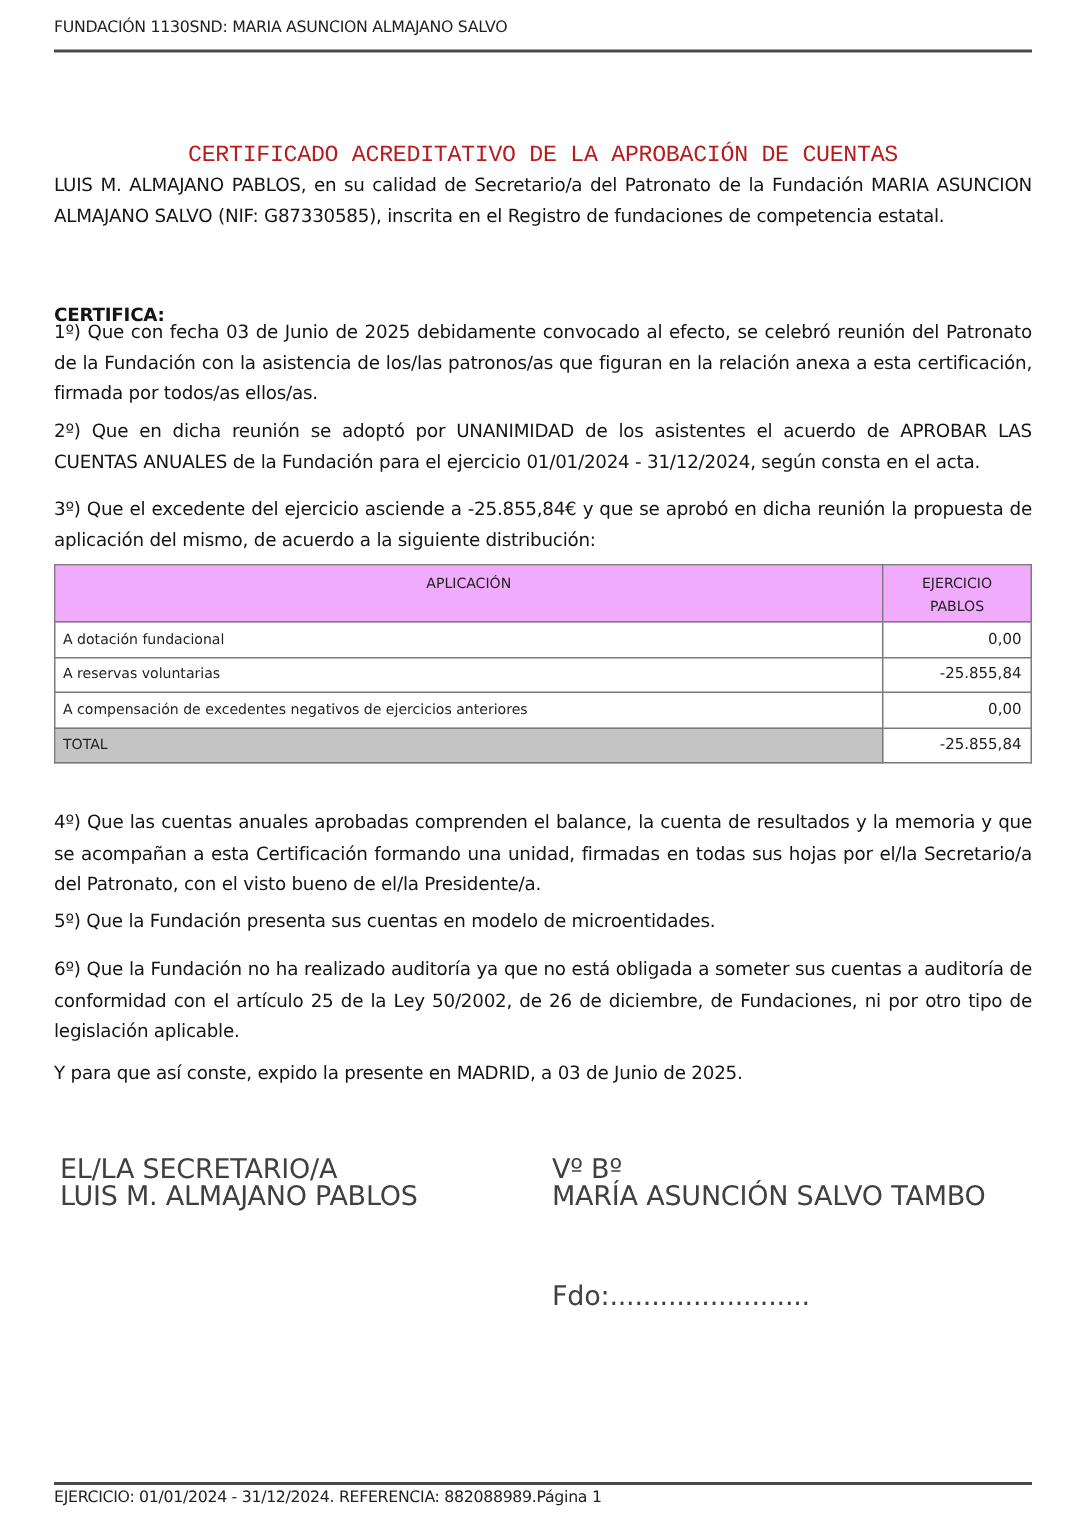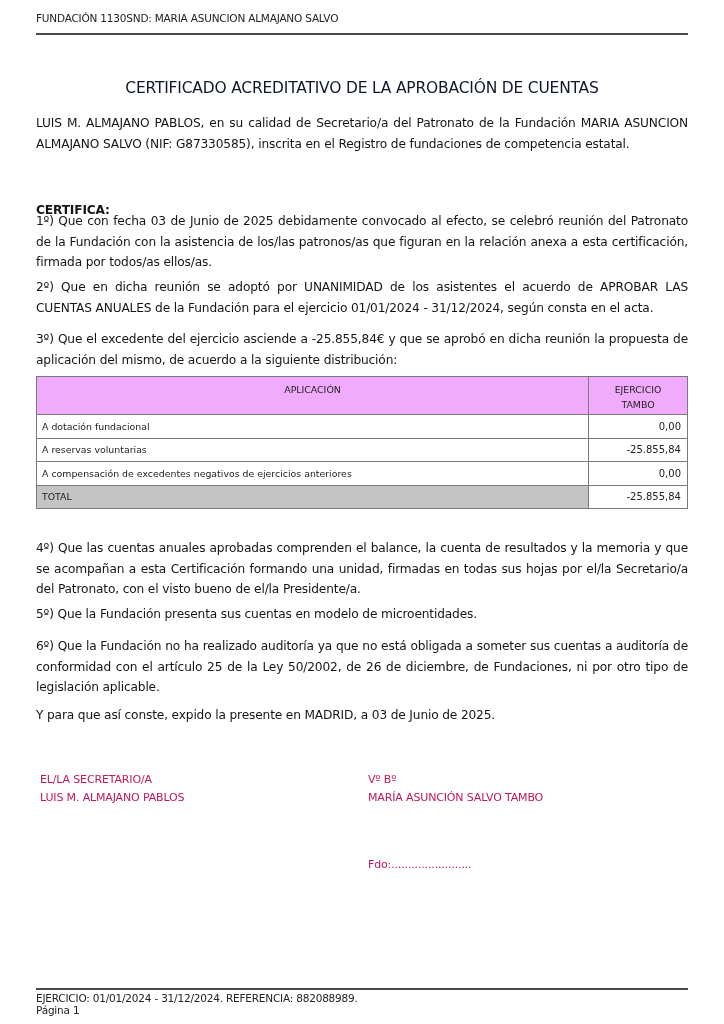--- a/index.html
+++ b/index.html
@@ -13,23 +13,24 @@
     .page-header {
       position: absolute; left: 36px; top: 12px; width: 652px;
       font-size: 10.5px; color: #222;
       letter-spacing: -0.2px;
     }
     .header-rule {
       position: absolute; left: 36px; top: 33px; width: 652px; height: 2px;
       background: #4a4a4a;
     }
     .doc-title {
-      position: absolute; left: 36px; top: 79px; width: 652px;
-      text-align: center; font-size: 15.5px; color: #0f172a;
+      position: absolute; left: 36px; top: 94px; width: 652px;
+      text-align: center; font-size: 15.5px; color: #b91c1c;
       letter-spacing: -0.2px;
+      font-family: Liberation Mono, monospace;
     }
     .para {
       position: absolute; left: 36px; width: 652px;
       font-size: 12.2px; line-height: 20.5px;
       text-align: justify; color: #151515;
       letter-spacing: -0.15px;
     }
     .para.left { text-align: left; }
     .certifica { font-weight: bold; margin-top: 22px; }
 
@@ -48,32 +49,31 @@
     .dist-table th.col-app { text-align: center; }
     .dist-table th.col-val { width: 99px; text-align: center; }
     .dist-table td {
       height: 23.5px; padding: 0 5px; vertical-align: middle;
     }
     .dist-table td.val { text-align: right; padding-right: 6px; font-size: 10px; }
     .dist-table tr.total td.lbl { background: #c4c4c4; }
     .dist-table tr.total td.val { background: #ffffff; }
 
     .sig {
-      position: absolute; font-size: 11px; line-height: 18px; color: #be185d;
+      position: absolute; font-size: 18px; line-height: 18px; color: #404040;
       letter-spacing: -0.15px;
     }
     .footer-rule {
       position: absolute; left: 36px; top: 988px; width: 652px; height: 2px;
       background: #4a4a4a;
     }
     .page-footer {
       position: absolute; left: 36px; top: 992px; width: 652px;
       font-size: 10.5px; color: #222; display: flex; justify-content: flex-start;
       letter-spacing: -0.2px;
-      flex-direction: column;
     }
   </style>
 </head>
 <body>
 
 <div class="page-header">FUNDACIÓN 1130SND: MARIA ASUNCION ALMAJANO SALVO</div>
 <div class="header-rule"></div>
 
 <div class="doc-title">CERTIFICADO ACREDITATIVO DE LA APROBACIÓN DE CUENTAS</div>
 
@@ -84,21 +84,21 @@
 <div class="para" style="top:211px;">1º) Que con fecha 03 de Junio de 2025 debidamente convocado al efecto, se celebró reunión del Patronato de la Fundación con la asistencia de los/las patronos/as que figuran en la relación anexa a esta certificación, firmada por todos/as ellos/as.</div>
 <div class="para" style="top:277px;">2º) Que en dicha reunión se adoptó por UNANIMIDAD de los asistentes el acuerdo de APROBAR LAS CUENTAS ANUALES de la Fundación para el ejercicio 01/01/2024 - 31/12/2024, según consta en el acta.</div>
 <div class="para" style="top:329px;">3º) Que el excedente del ejercicio asciende a -25.855,84€ y que se aprobó en dicha reunión la propuesta de aplicación del mismo, de acuerdo a la siguiente distribución:</div>
 
 <table class="dist-table">
   <thead>
     <tr>
       <th class="col-app">APLICACIÓN</th>
       <th class="col-val">
         <div>EJERCICIO</div>
-        <div>TAMBO</div>
+        <div>PABLOS</div>
       </th>
     </tr>
   </thead>
   <tbody>
     <tr>
       <td class="lbl">A dotación fundacional</td>
       <td class="val">0,00</td>
     </tr>
     <tr>
       <td class="lbl">A reservas voluntarias</td>

